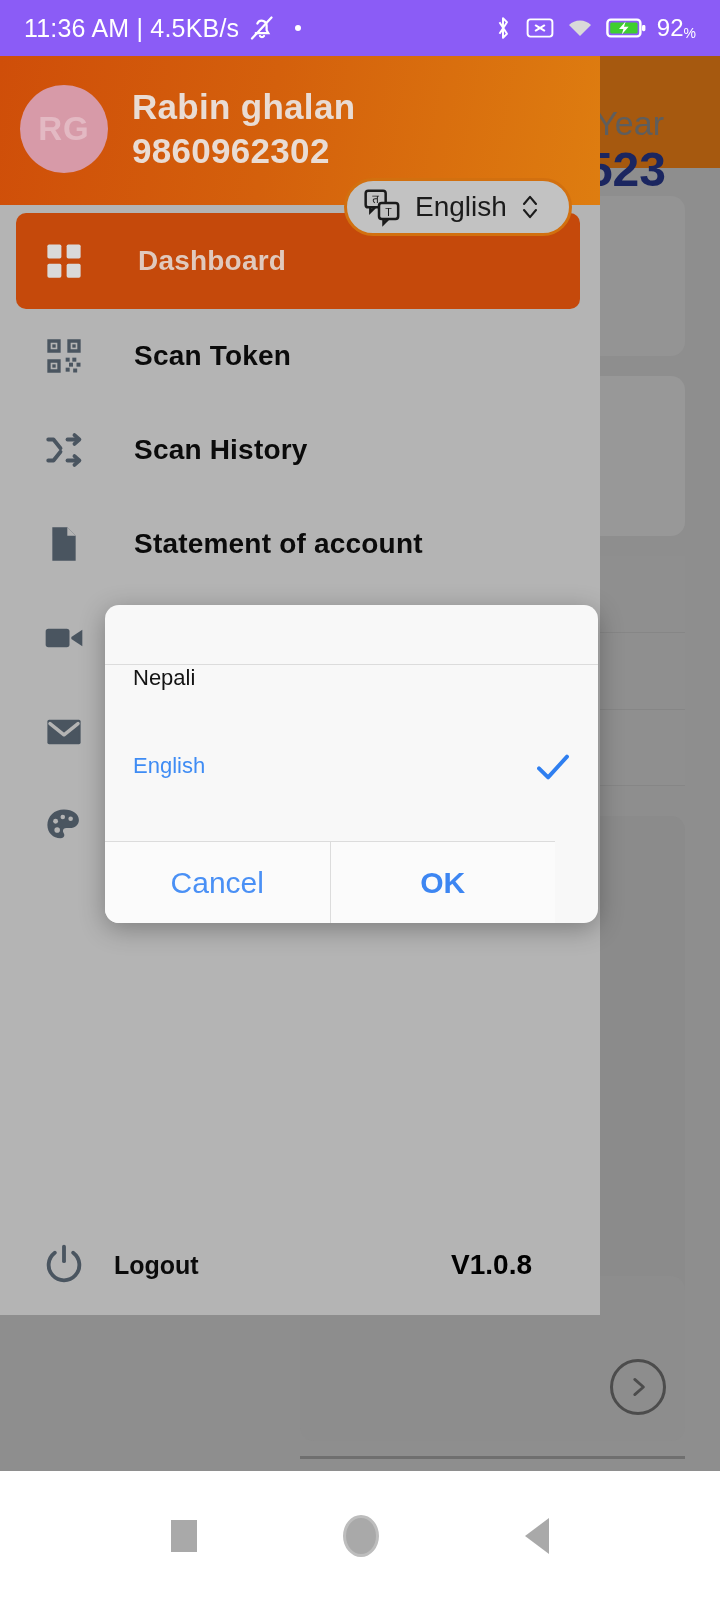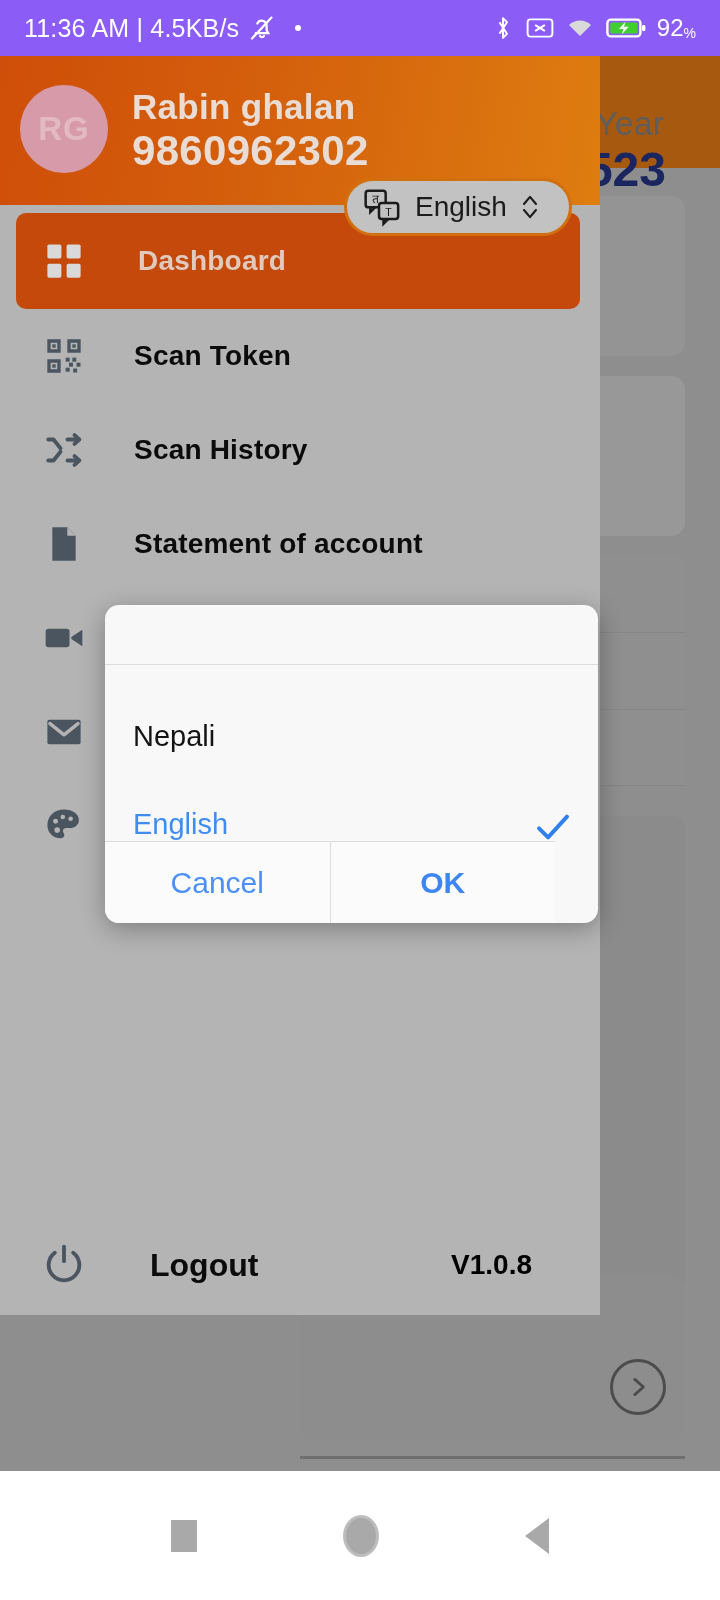--- a/index.html
+++ b/index.html
@@ -146,21 +146,21 @@
     color: #e3b9c3; font-size: 33px; font-weight: 600;
     letter-spacing: 1px;
     flex: 0 0 auto;
   }
   #user-text { margin-left: 24px; }
   #user-name {
     color: #e9dcd4; font-size: 35px; font-weight: 700;
     line-height: 44px; letter-spacing: .3px;
   }
   #user-phone {
-    color: #e9dcd4; font-size: 42px; font-weight: 700;
+    color: #e9dcd4; font-size: 35px; font-weight: 700;
     line-height: 44px; letter-spacing: .3px;
   }
 
   
   #lang-pill {
     position: absolute; top: 178px; left: 344px;
     width: 228px; height: 58px;
     background: #c2c2c2;
     border: 3px solid #d2700f;
     border-radius: 30px;
@@ -200,21 +200,21 @@
     color: #e0c9bd; font-weight: 700; margin-left: 46px;
   }
 
   #drawer-footer {
     position: absolute; bottom: 0; left: 0;
     width: 600px; height: 100px;
     display: flex; align-items: center;
     padding-left: 36px;
   }
   #logout-label {
-    margin-left: 58px; font-size: 32px; color: #0b0b0b; font-weight: 700;
+    margin-left: 22px; font-size: 25px; color: #0b0b0b; font-weight: 700;
   }
   #app-version {
     position: absolute; right: 68px;
     font-size: 28px; color: #000000; font-weight: 600;
   }
 
   
   #dialog {
     position: absolute;
     top: 605px; left: 105px;
@@ -225,23 +225,23 @@
     z-index: 40;
     overflow: hidden;
   }
   #dialog-title {
     height: 60px;
     border-bottom: 1px solid #dcdcdc;
   }
   #dialog-options { position: relative; }
   .dlg-option {
     height: 88px;
-    display: flex; align-items: flex-end;
+    display: flex; align-items: flex-start;
     padding: 0 28px;
-    font-size: 29px;
+    font-size: 22px;
   }
   .dlg-option .opt-label { flex: 1; }
   .dlg-option.selected .opt-label { color: #3f8cf4; }
   .dlg-option:not(.selected) .opt-label { color: #141414; }
   .check { color: #2f7ff0; font-size: 34px; font-weight: 700; line-height: 1; }
   #dialog-actions {
     position: absolute; bottom: 0; left: 0;
     width: 450px; height: 82px;
     border-top: 1px solid #dcdcdc;
     display: flex;

